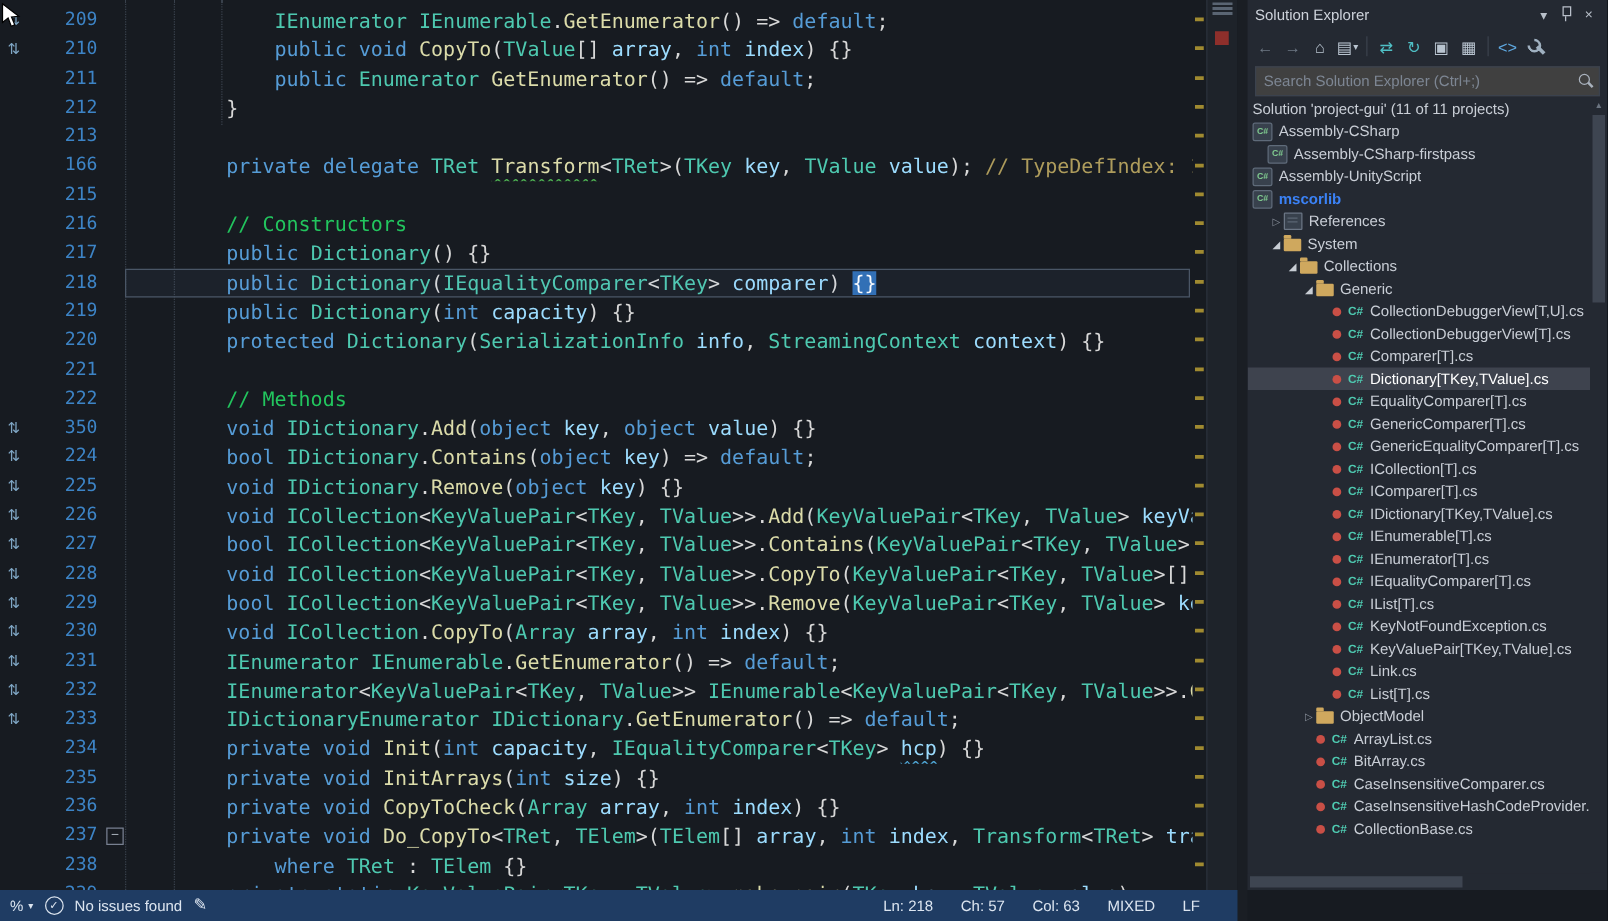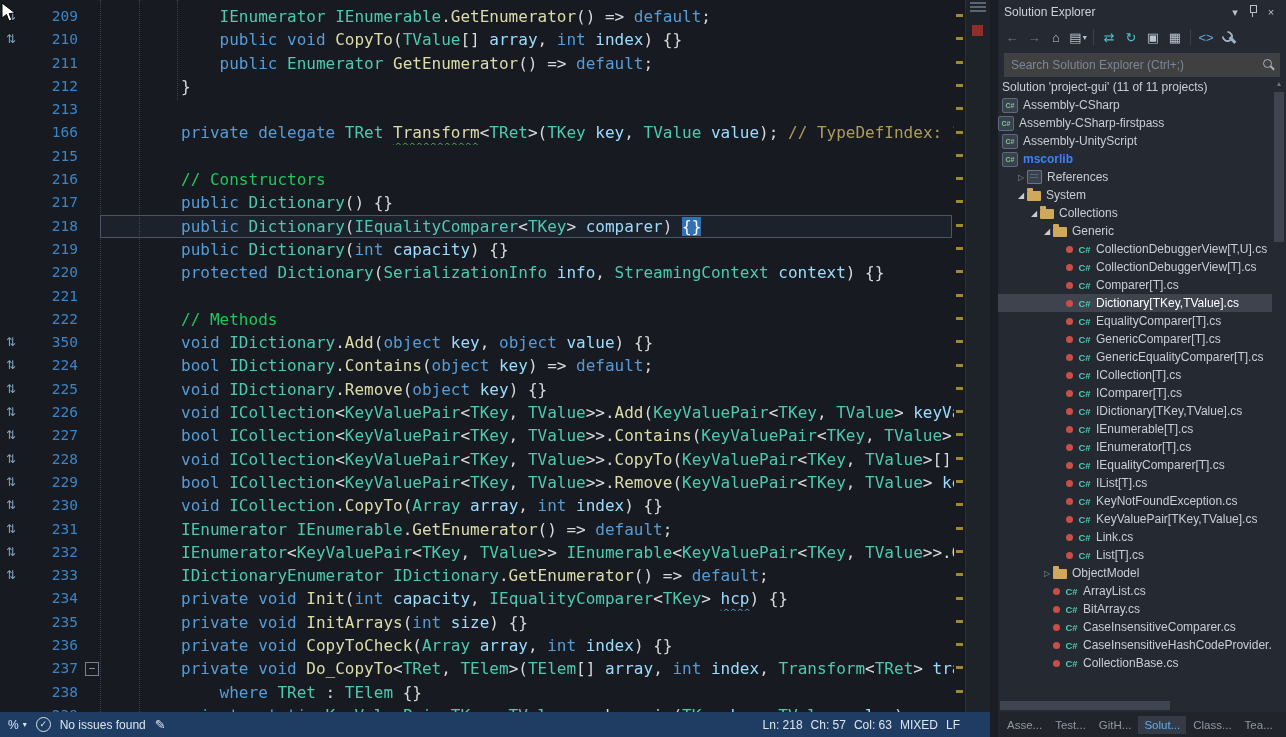--- a/index.html
+++ b/index.html
@@ -81,21 +81,21 @@
   .se-hthumb{position:absolute;left:2px;top:2px;width:170px;height:9px;background:#3E4551;}
 
   
   .paneltabs{position:absolute;left:998px;top:712px;width:288px;height:25px;background:#21252B;display:flex;align-items:center;gap:1px;padding-left:3px;font-size:11.5px;box-sizing:border-box;}
   .ptab{padding:3px 6px;color:#9097A1;}
   .ptab.active{background:#343B46;color:#61AEEF;}
 
   
   .statusbar{position:absolute;left:0;top:712px;width:990px;height:25px;background:#1F3C63;color:#DCE5F0;font-size:12px;display:flex;align-items:center;justify-content:space-between;}
   .sb-left{display:flex;align-items:center;gap:9px;padding-left:8px;}
-  .sb-right{display:flex;align-items:center;gap:8px;padding-right:30px;}
+  .sb-right{display:flex;align-items:center;gap:22px;padding-right:30px;}
   .okc{width:13px;height:13px;border-radius:50%;border:1px solid #D9E2EC;font-size:9px;line-height:13px;text-align:center;flex:none;}
   .sb-caret{font-size:8px;margin-left:-5px;}
   .pen{font-size:13px;font-family:"DejaVu Sans",sans-serif;}
 </style>
 </head>
 <body>
 
 <div id="app">
 
   <div class="editor">
@@ -363,21 +363,21 @@
       <span class="mag-icon"></span>
     </div>
     <div id="se-tree">
         <div class="trow" style="padding-left: 4px;">
           <span class="tlabel">Solution 'project-gui' (11 of 11 projects)</span>
         </div>
         <div class="trow" style="padding-left: 4px;">
           <span class="i-proj">C#</span>
           <span class="tlabel">Assembly-CSharp</span>
         </div>
-        <div class="trow" style="padding-left: 0;">
+        <div class="trow" style="padding-left: 16px;">
           <span class="i-proj">C#</span>
           <span class="tlabel">Assembly-CSharp-firstpass</span>
         </div>
         <div class="trow" style="padding-left: 4px;">
           <span class="i-proj">C#</span>
           <span class="tlabel">Assembly-UnityScript</span>
         </div>
         <div class="trow" style="padding-left: 4px;">
           <span class="i-proj">C#</span>
           <span class="tlabel bold">mscorlib</span>
@@ -548,28 +548,20 @@
       </div>
     <div class="se-vscroll">
       <div class="se-varrow">▴</div>
       <div class="se-vthumb"></div>
     </div>
     <div class="se-hscroll">
       <div class="se-hthumb"></div>
     </div>
   </div>
 
-  <div class="paneltabs" id="panel-tabs">
-      <span class="ptab">Asse...</span>
-      <span class="ptab">Test...</span>
-      <span class="ptab">GitH...</span>
-      <span class="ptab active">Solut...</span>
-      <span class="ptab">Class...</span>
-      <span class="ptab">Tea...</span>
-    </div>
 
   <div class="statusbar">
     <div class="sb-left">
       <span>%</span>
       <span class="sb-caret">▾</span>
       <span class="okc">✓</span>
       <span>No issues found</span>
       <span class="pen">✎</span>
     </div>
     <div class="sb-right">

